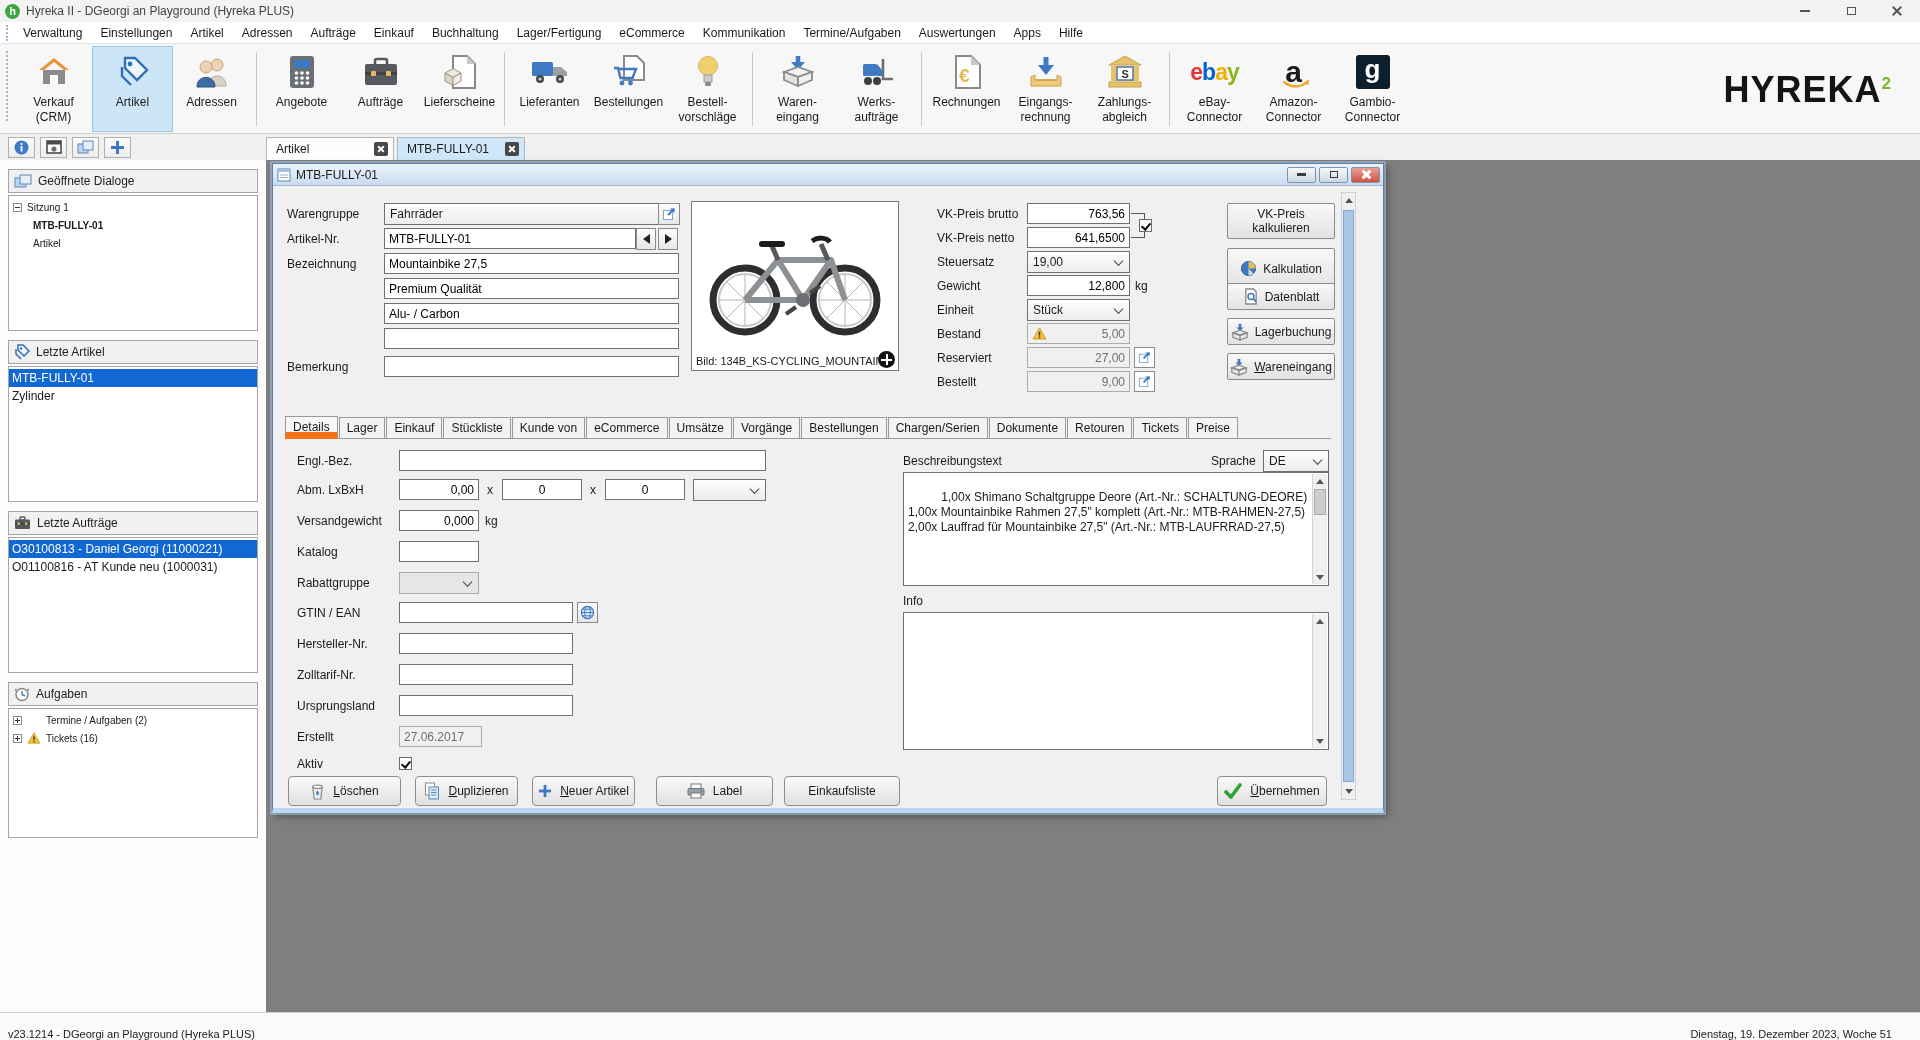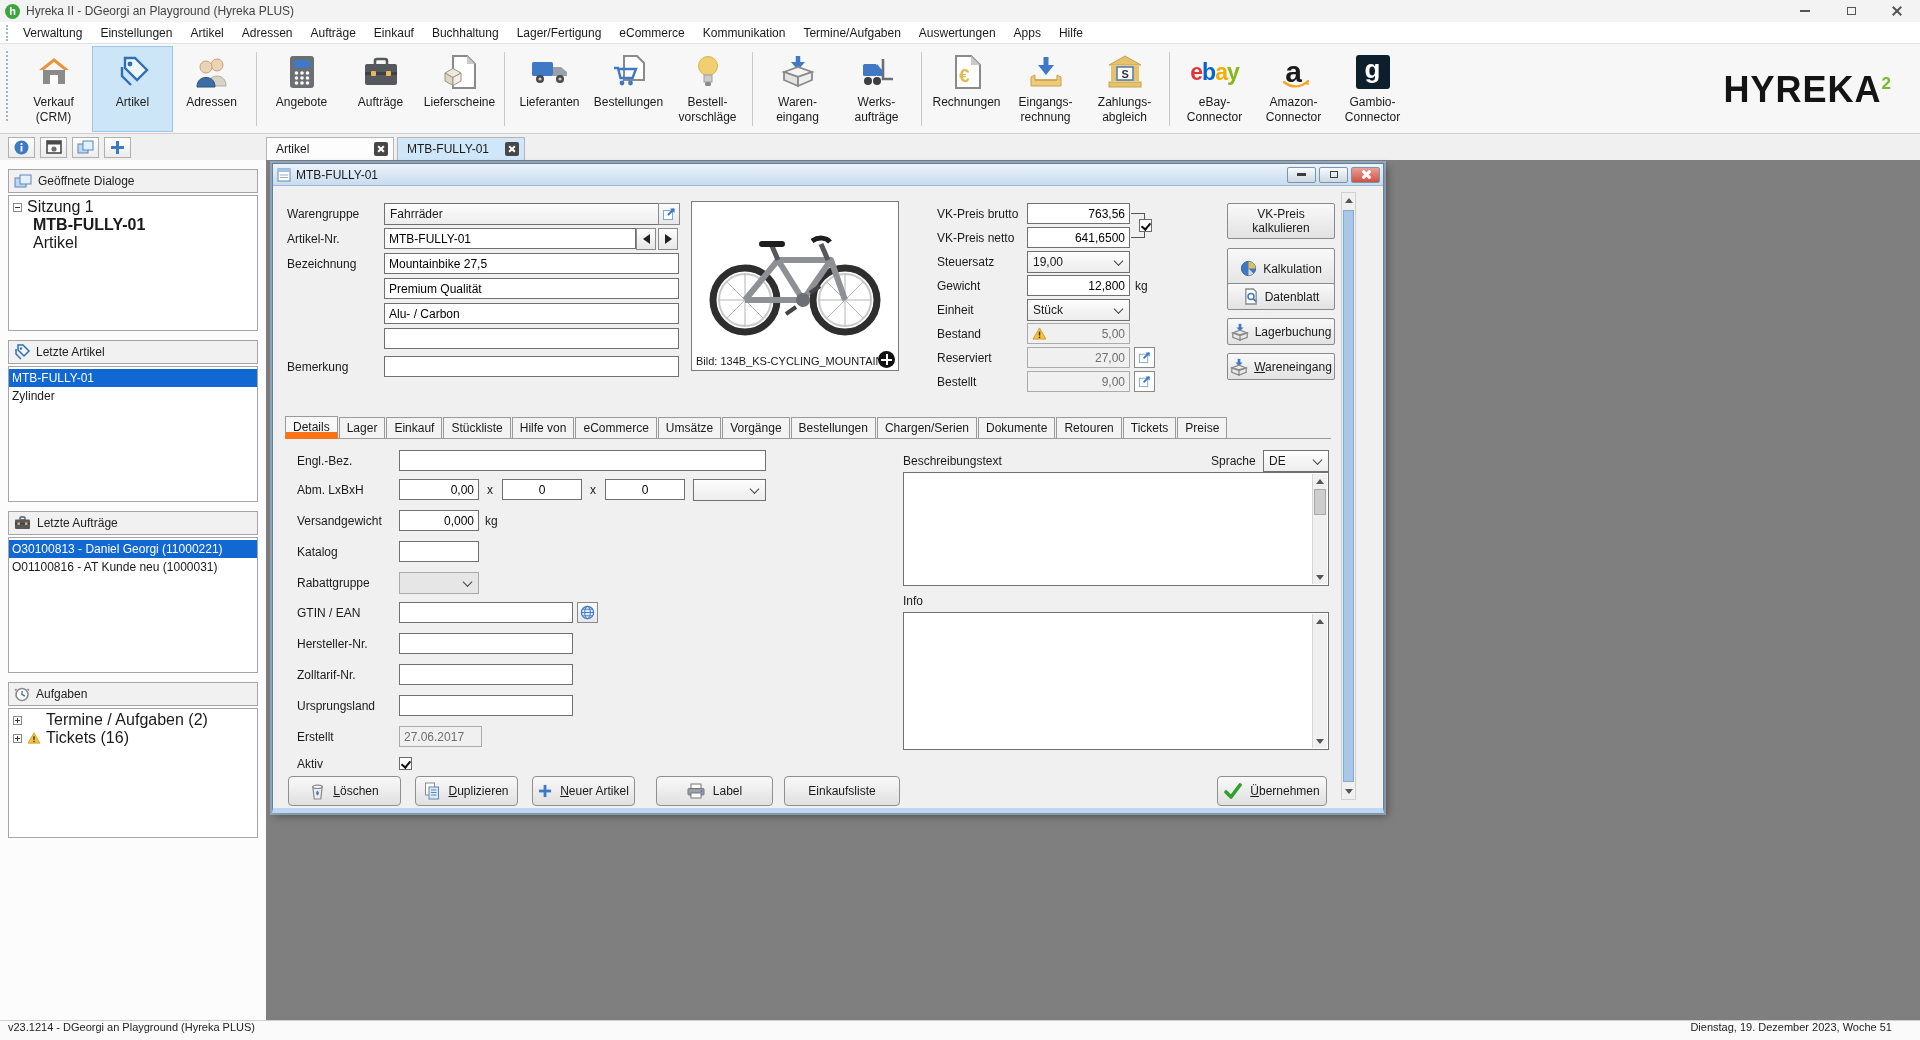--- a/index.html
+++ b/index.html
@@ -51,21 +51,21 @@
 
   
   .main { flex:1; display:flex; min-height:0; }
   .sidebar { width:266px; background:#fcfcfc; flex:none; }
   .panel { margin:9px 8px 0 8px; }
   .panel-h { height:24px; background:#f1f1f1; border:1px solid #a5a5a5; display:flex; align-items:center; gap:6px; padding-left:5px; font-size:12px; color:#222; }
   .panel-b { margin-top:2px; border:1px solid #a5a5a5; background:#fff; height:136px; overflow:hidden; padding-top:2px; }
   .panel-b.short { height:130px; }
   .li { height:18px; line-height:18px; padding:0 3px; font-size:12px; white-space:nowrap; overflow:hidden; }
   .li.sel { background:#1268d3; color:#fff; }
-  .treerow { display:flex; align-items:center; gap:5px; height:18px; padding-left:4px; font-size:16px; }
+  .treerow { display:flex; align-items:center; gap:5px; height:18px; padding-left:4px; font-size:10px; }
   .treerow.child { padding-left:24px; }
   .bold { font-weight:bold; }
   .expd { width:9px; height:9px; border:1px solid #8a8a8a; background:#fff; position:relative; flex:none; }
   .expd::before { content:""; position:absolute; left:1px; top:3px; width:5px; height:1px; background:#333; }
   .expd.plus::after { content:""; position:absolute; left:3px; top:1px; width:1px; height:5px; background:#333; }
 
   .mdi { flex:1; background:#7f7f7f; position:relative; }
 
   
   .dlg { position:absolute; left:6px; top:3px; width:1112px; height:650px; background:#f0f0f0; border:1px solid #5f80a3; border-bottom:5px solid #bdd6f1; box-shadow:0 0 0 2px rgba(168,200,232,.55), 3px 3px 8px rgba(0,0,0,.4); }
@@ -115,21 +115,21 @@
   .vsb .sa.up{top:0;} .vsb .sa.down{bottom:0;}
   .sa .t-up { width:0;height:0;border-left:4px solid transparent;border-right:4px solid transparent;border-bottom:5px solid #555; }
   .sa .t-dn { width:0;height:0;border-left:4px solid transparent;border-right:4px solid transparent;border-top:5px solid #555; }
   .vsb .thumb { position:absolute; left:1px; width:12px; background:#cdcdcd; border:1px solid #a9a9a9; }
   .dlgsb { position:absolute; left:1068px; top:28px; height:608px; width:15px; background:#f0f0f0; border:1px solid #d0d0d0; }
   .dlgsb .thumb { position:absolute; left:1px; top:17px; width:11px; height:572px; background:#a9c8e9; border:1px solid #83a9d2; }
 
   .fbtn { position:absolute; height:30px; border:1px solid #8f8f8f; border-radius:4px; background:linear-gradient(#f9f9f9,#e0e0e0); display:flex; align-items:center; justify-content:center; gap:8px; font-size:12px; }
 
   
-  .statusbar { height:20px; background:#fafafa; border-top:1px solid #d0d0d0; display:flex; align-items:flex-start; font-size:11px; color:#222; padding:0 28px 0 8px; }
+  .statusbar { height:28px; background:#fafafa; border-top:1px solid #d0d0d0; display:flex; align-items:flex-end; font-size:11px; color:#222; padding:0 28px 0 8px; }
   .statusbar .right { margin-left:auto; }
 
   svg { display:block; }
 </style>
 </head>
 <body>
 
 <div class="app">
 
   <div class="titlebar">
@@ -680,21 +680,21 @@
               <path d="M2 11v5l8 3v-6zM18 11v5l-8 3v-6z" fill="none" stroke="#8a8a8a" stroke-width="1.4"></path>
             </svg>
           <span class="mnemo">Wareneingang</span>
         </div>
 
         <div class="tabs">
           <div class="tab active">Details</div>
           <div class="tab">Lager</div>
           <div class="tab">Einkauf</div>
           <div class="tab">Stückliste</div>
-          <div class="tab">Hilfe von</div>
+          <div class="tab">Kunde von</div>
           <div class="tab">eCommerce</div>
           <div class="tab">Umsätze</div>
           <div class="tab">Vorgänge</div>
           <div class="tab">Bestellungen</div>
           <div class="tab">Chargen/Serien</div>
           <div class="tab">Dokumente</div>
           <div class="tab">Retouren</div>
           <div class="tab">Tickets</div>
           <div class="tab">Preise</div>
         </div>
@@ -745,20 +745,23 @@
         <div class="lbl" style="left:24px; top:593px;">Aktiv</div>
         <div class="chk on" style="left:126px; top:593px;"></div>
 
         <div class="lbl" style="left:630px; top:290px;">Beschreibungstext</div>
         <div class="lbl" style="left:938px; top:290px;">Sprache</div>
         <div class="cmb" style="left:990px; top:286px; width:66px;">
             <span>DE</span>
           </div>
 
         <div class="txtarea" style="left:630px; top:308px; width:426px; height:114px;">
+          <span>1,00x Shimano Schaltgruppe Deore (Art.-Nr.: SCHALTUNG-DEORE)
+1,00x Mountainbike Rahmen 27,5" komplett (Art.-Nr.: MTB-RAHMEN-27,5)
+2,00x Lauffrad für Mountainbike 27,5" (Art.-Nr.: MTB-LAUFRRAD-27,5)</span>
           <div class="vsb">
             <div class="sa up"><span class="t-up"></span></div>
             <div class="thumb" style="top:15px; height:26px;"></div>
             <div class="sa down"><span class="t-dn"></span></div>
           </div>
         </div>
 
         <div class="lbl" style="left:630px; top:430px;">Info</div>
         <div class="txtarea" style="left:630px; top:448px; width:426px; height:138px;">
           <div class="vsb">

